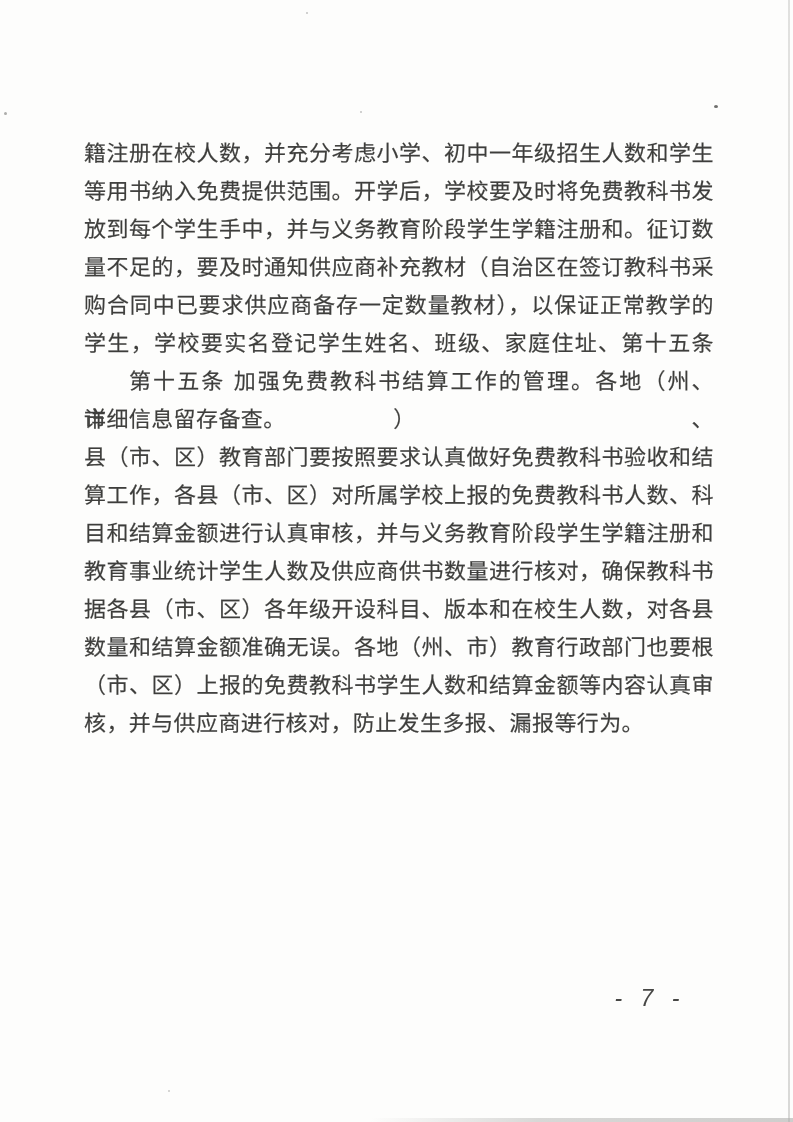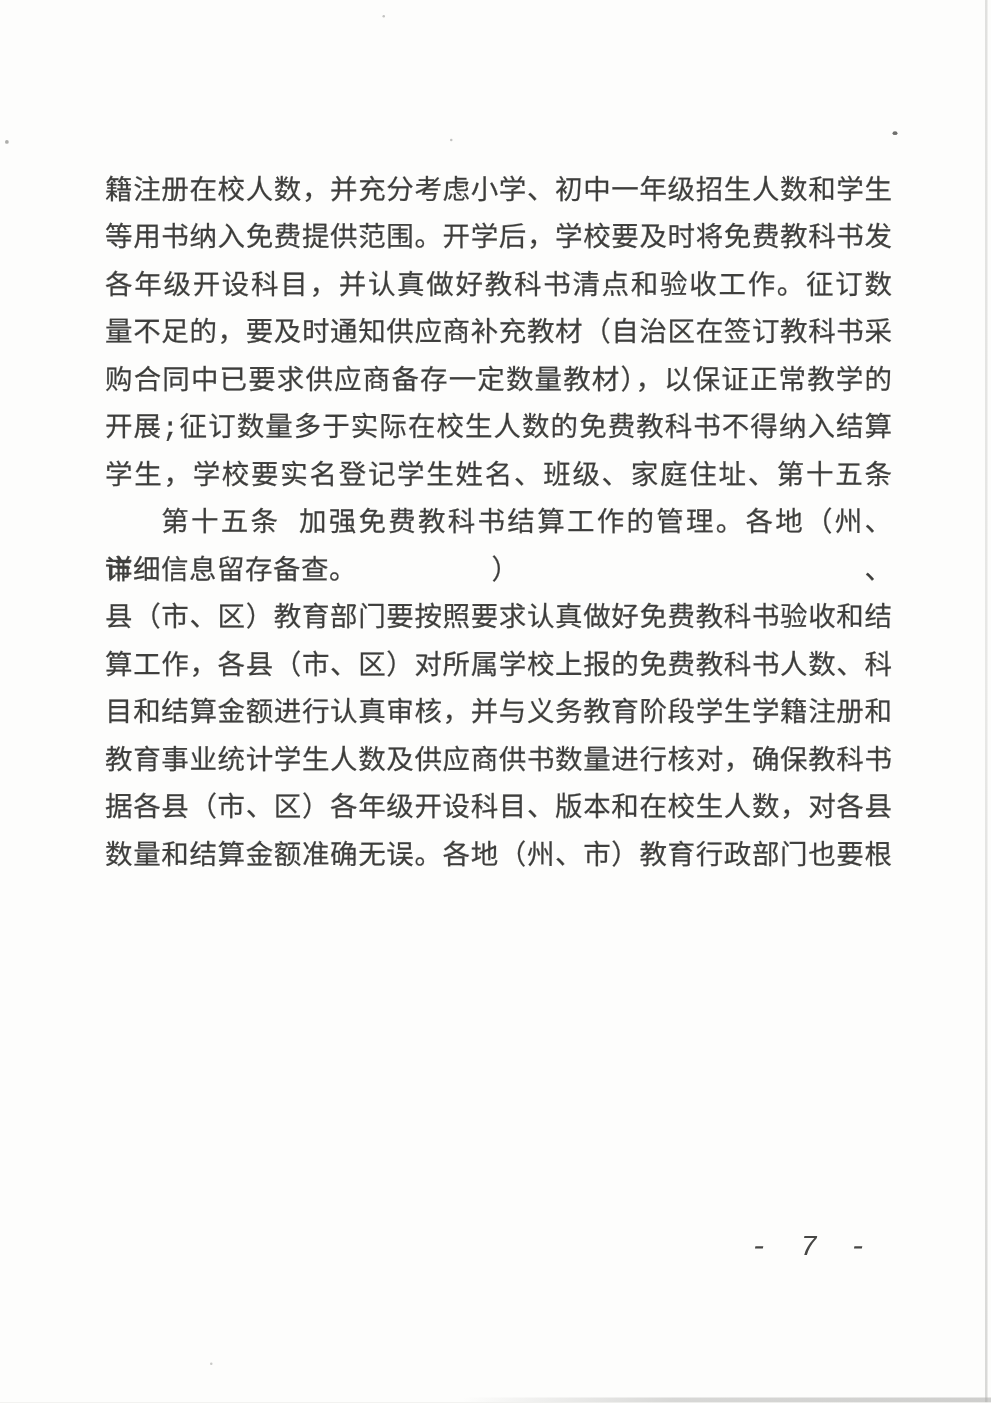--- a/index.html
+++ b/index.html
@@ -6,21 +6,21 @@
     margin: 0;
     padding: 0;
     background: #e9e9e7;
   }
   .page {
     position: relative;
     width: 793px;
     height: 1122px;
     background: #fdfdfc;
     overflow: hidden;
-    font-family: Liberation Mono, monospace;
+    font-family: Liberation Sans, sans-serif;
   }
   .text-block {
     position: absolute;
     left: 84px;
     top: 135px;
     width: 630px;
     color: #3d3d3b;
   }
   .line {
     height: 38px;
@@ -80,33 +80,34 @@
   .speck.s5 { left: 168px; top: 1090px; width: 2px; height: 2px; opacity: 0.45; }
 </style>
 </head>
 <body>
 
 <div class="page">
 
   <div class="text-block" id="text-block">
       <div class="line fill">籍注册在校人数，并充分考虑小学、初中一年级招生人数和学生</div>
       <div class="line fill">等用书纳入免费提供范围。开学后，学校要及时将免费教科书发</div>
-      <div class="line fill">各年级开设科目，并认真做好教科书清点和验收工作。征订数</div>
+      <div class="line fill">放到每个学生手中，并与义务教育阶段学生学籍注册和。征订数</div>
       <div class="line fill">量不足的，要及时通知供应商补充教材（自治区在签订教科书采</div>
       <div class="line fill">购合同中已要求供应商备存一定数量教材），以保证正常教学的</div>
-      <div class="line fill">开展;征订数量多于实际在校生人数的免费教科书不得纳入结算</div>
       <div class="line fill">学生，学校要实名登记学生姓名、班级、家庭住址、第十五条</div>
       <div class="line indent fill">第十五条 加强免费教科书结算工作的管理。各地（州、市）、</div>
       <div class="line">详细信息留存备查。</div>
       <div class="line fill">县（市、区）教育部门要按照要求认真做好免费教科书验收和结</div>
       <div class="line fill">算工作，各县（市、区）对所属学校上报的免费教科书人数、科</div>
       <div class="line fill">目和结算金额进行认真审核，并与义务教育阶段学生学籍注册和</div>
       <div class="line fill">教育事业统计学生人数及供应商供书数量进行核对，确保教科书</div>
       <div class="line fill">据各县（市、区）各年级开设科目、版本和在校生人数，对各县</div>
       <div class="line fill">数量和结算金额准确无误。各地（州、市）教育行政部门也要根</div>
+      <div class="line fill">（市、区）上报的免费教科书学生人数和结算金额等内容认真审</div>
+      <div class="line">核，并与供应商进行核对，防止发生多报、漏报等行为。</div>
     </div>
 
   <div class="page-number">- 7 -</div>
 
   <div class="scan-edge-right"></div>
   <div class="scan-shadow-bottom"></div>
   <div class="speck s1"></div>
   <div class="speck s2"></div>
   <div class="speck s3"></div>
   <div class="speck s4"></div>

